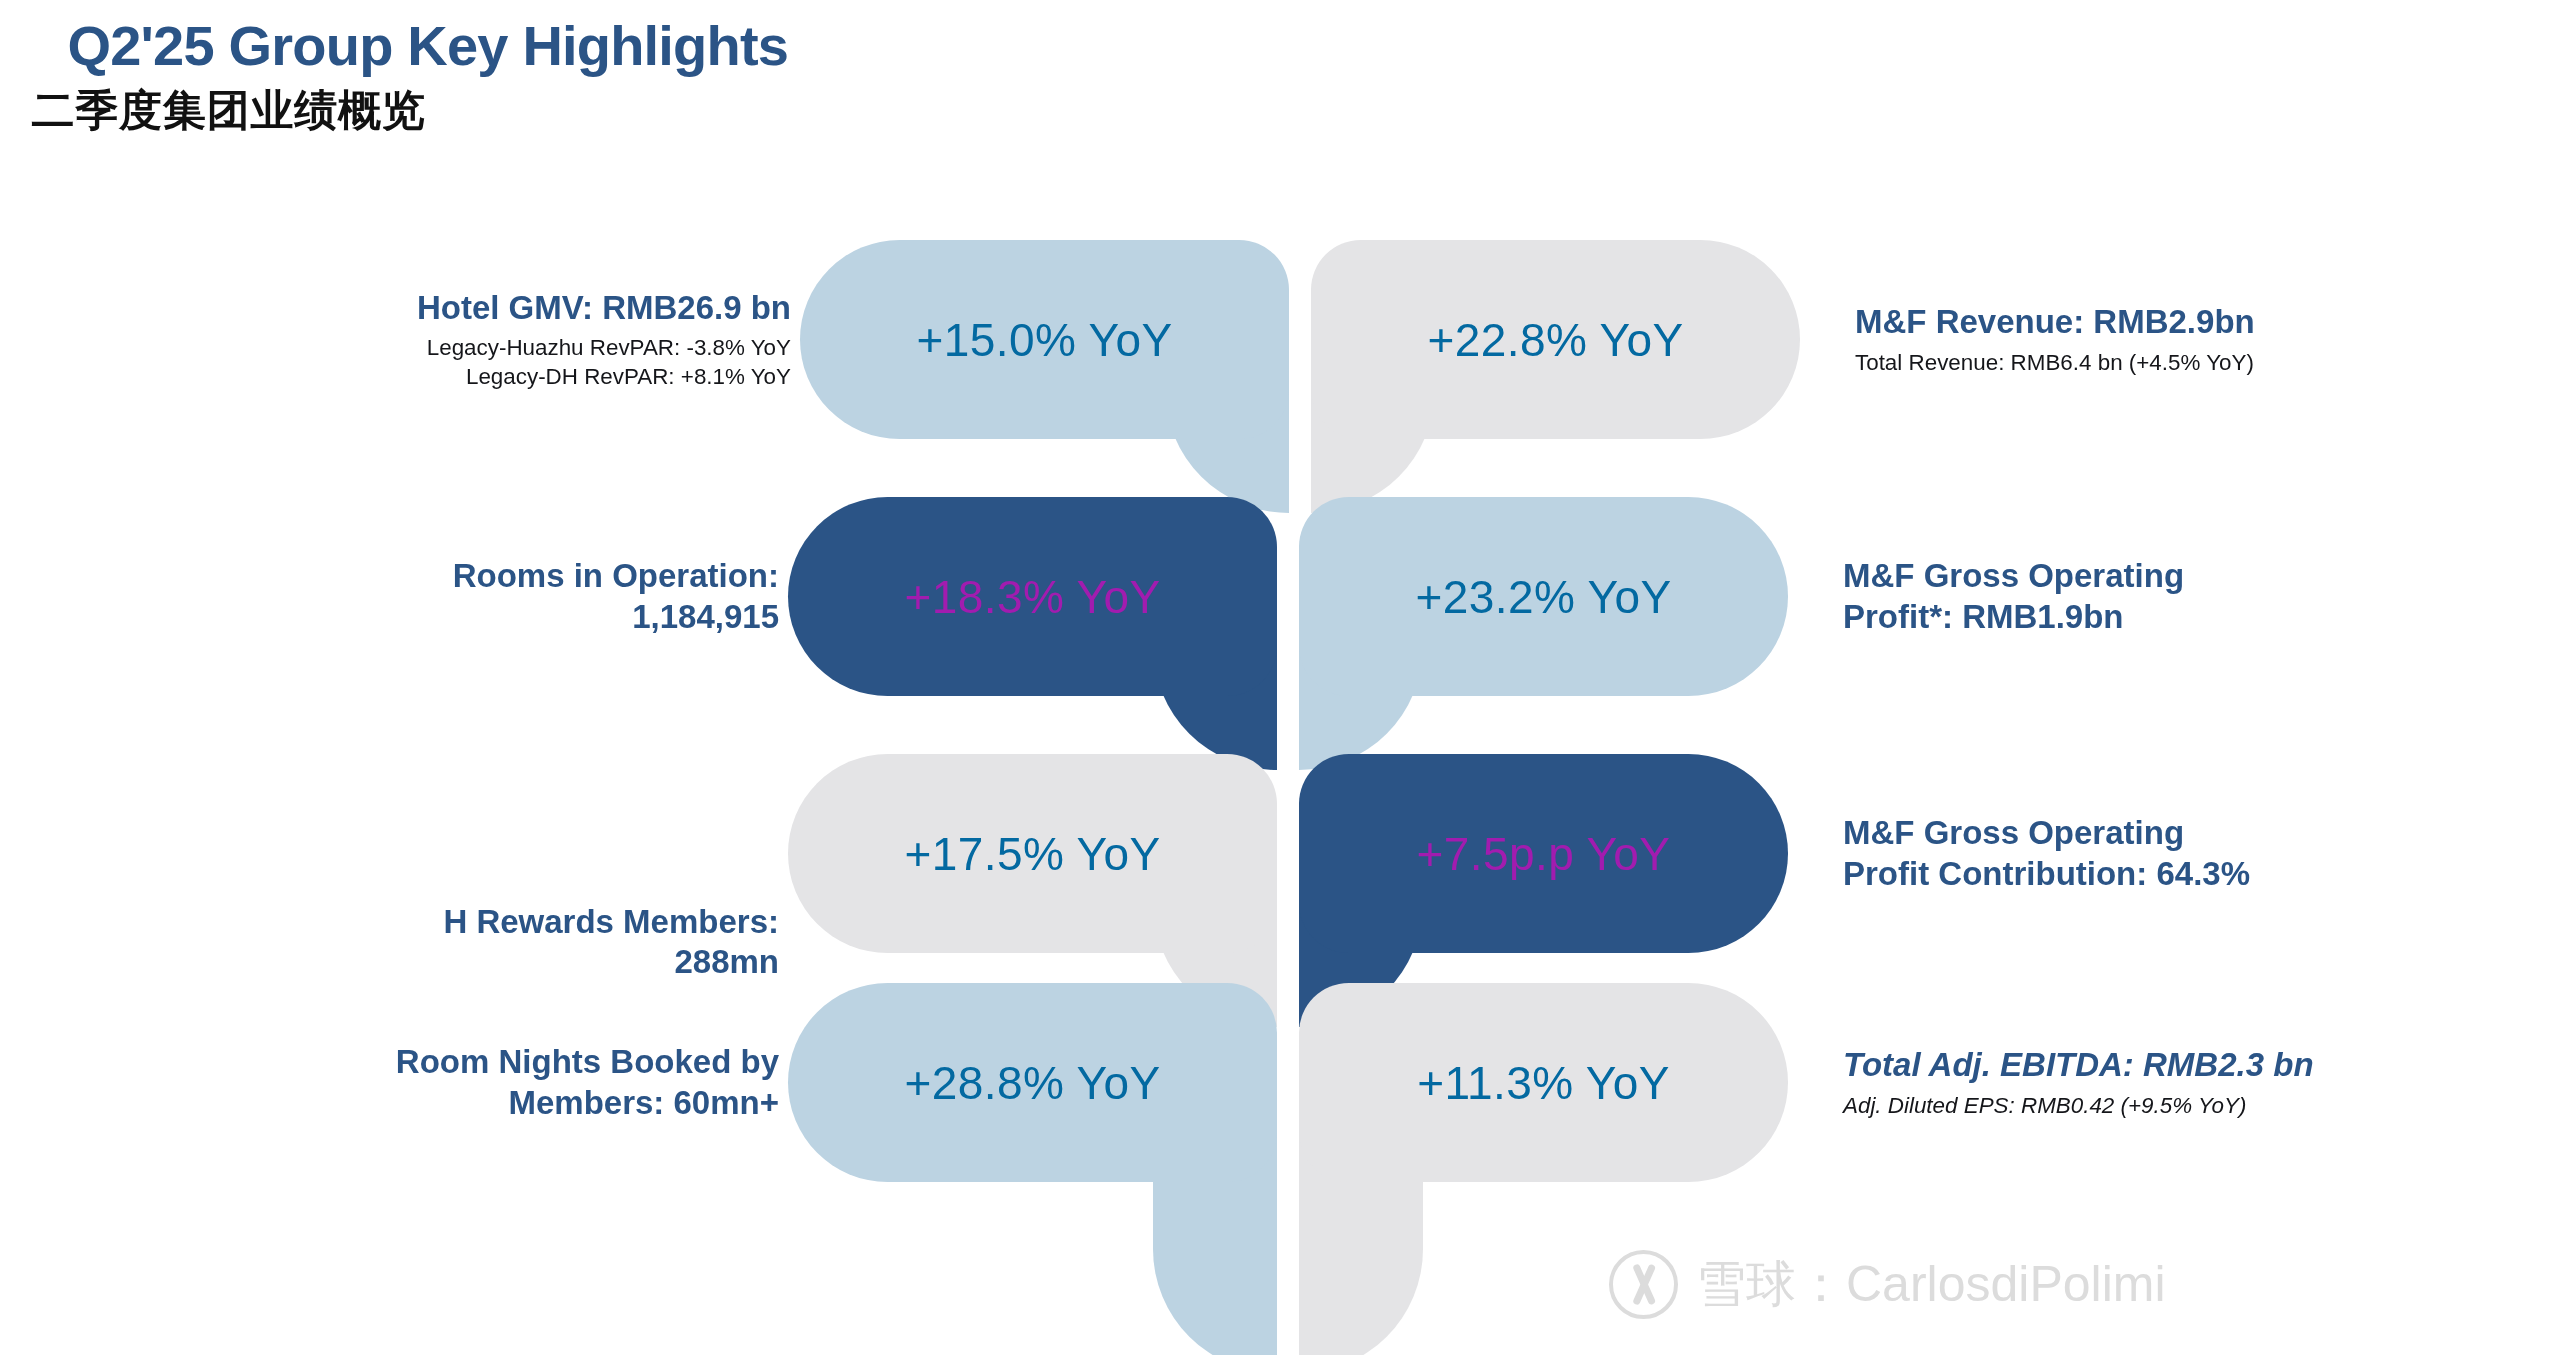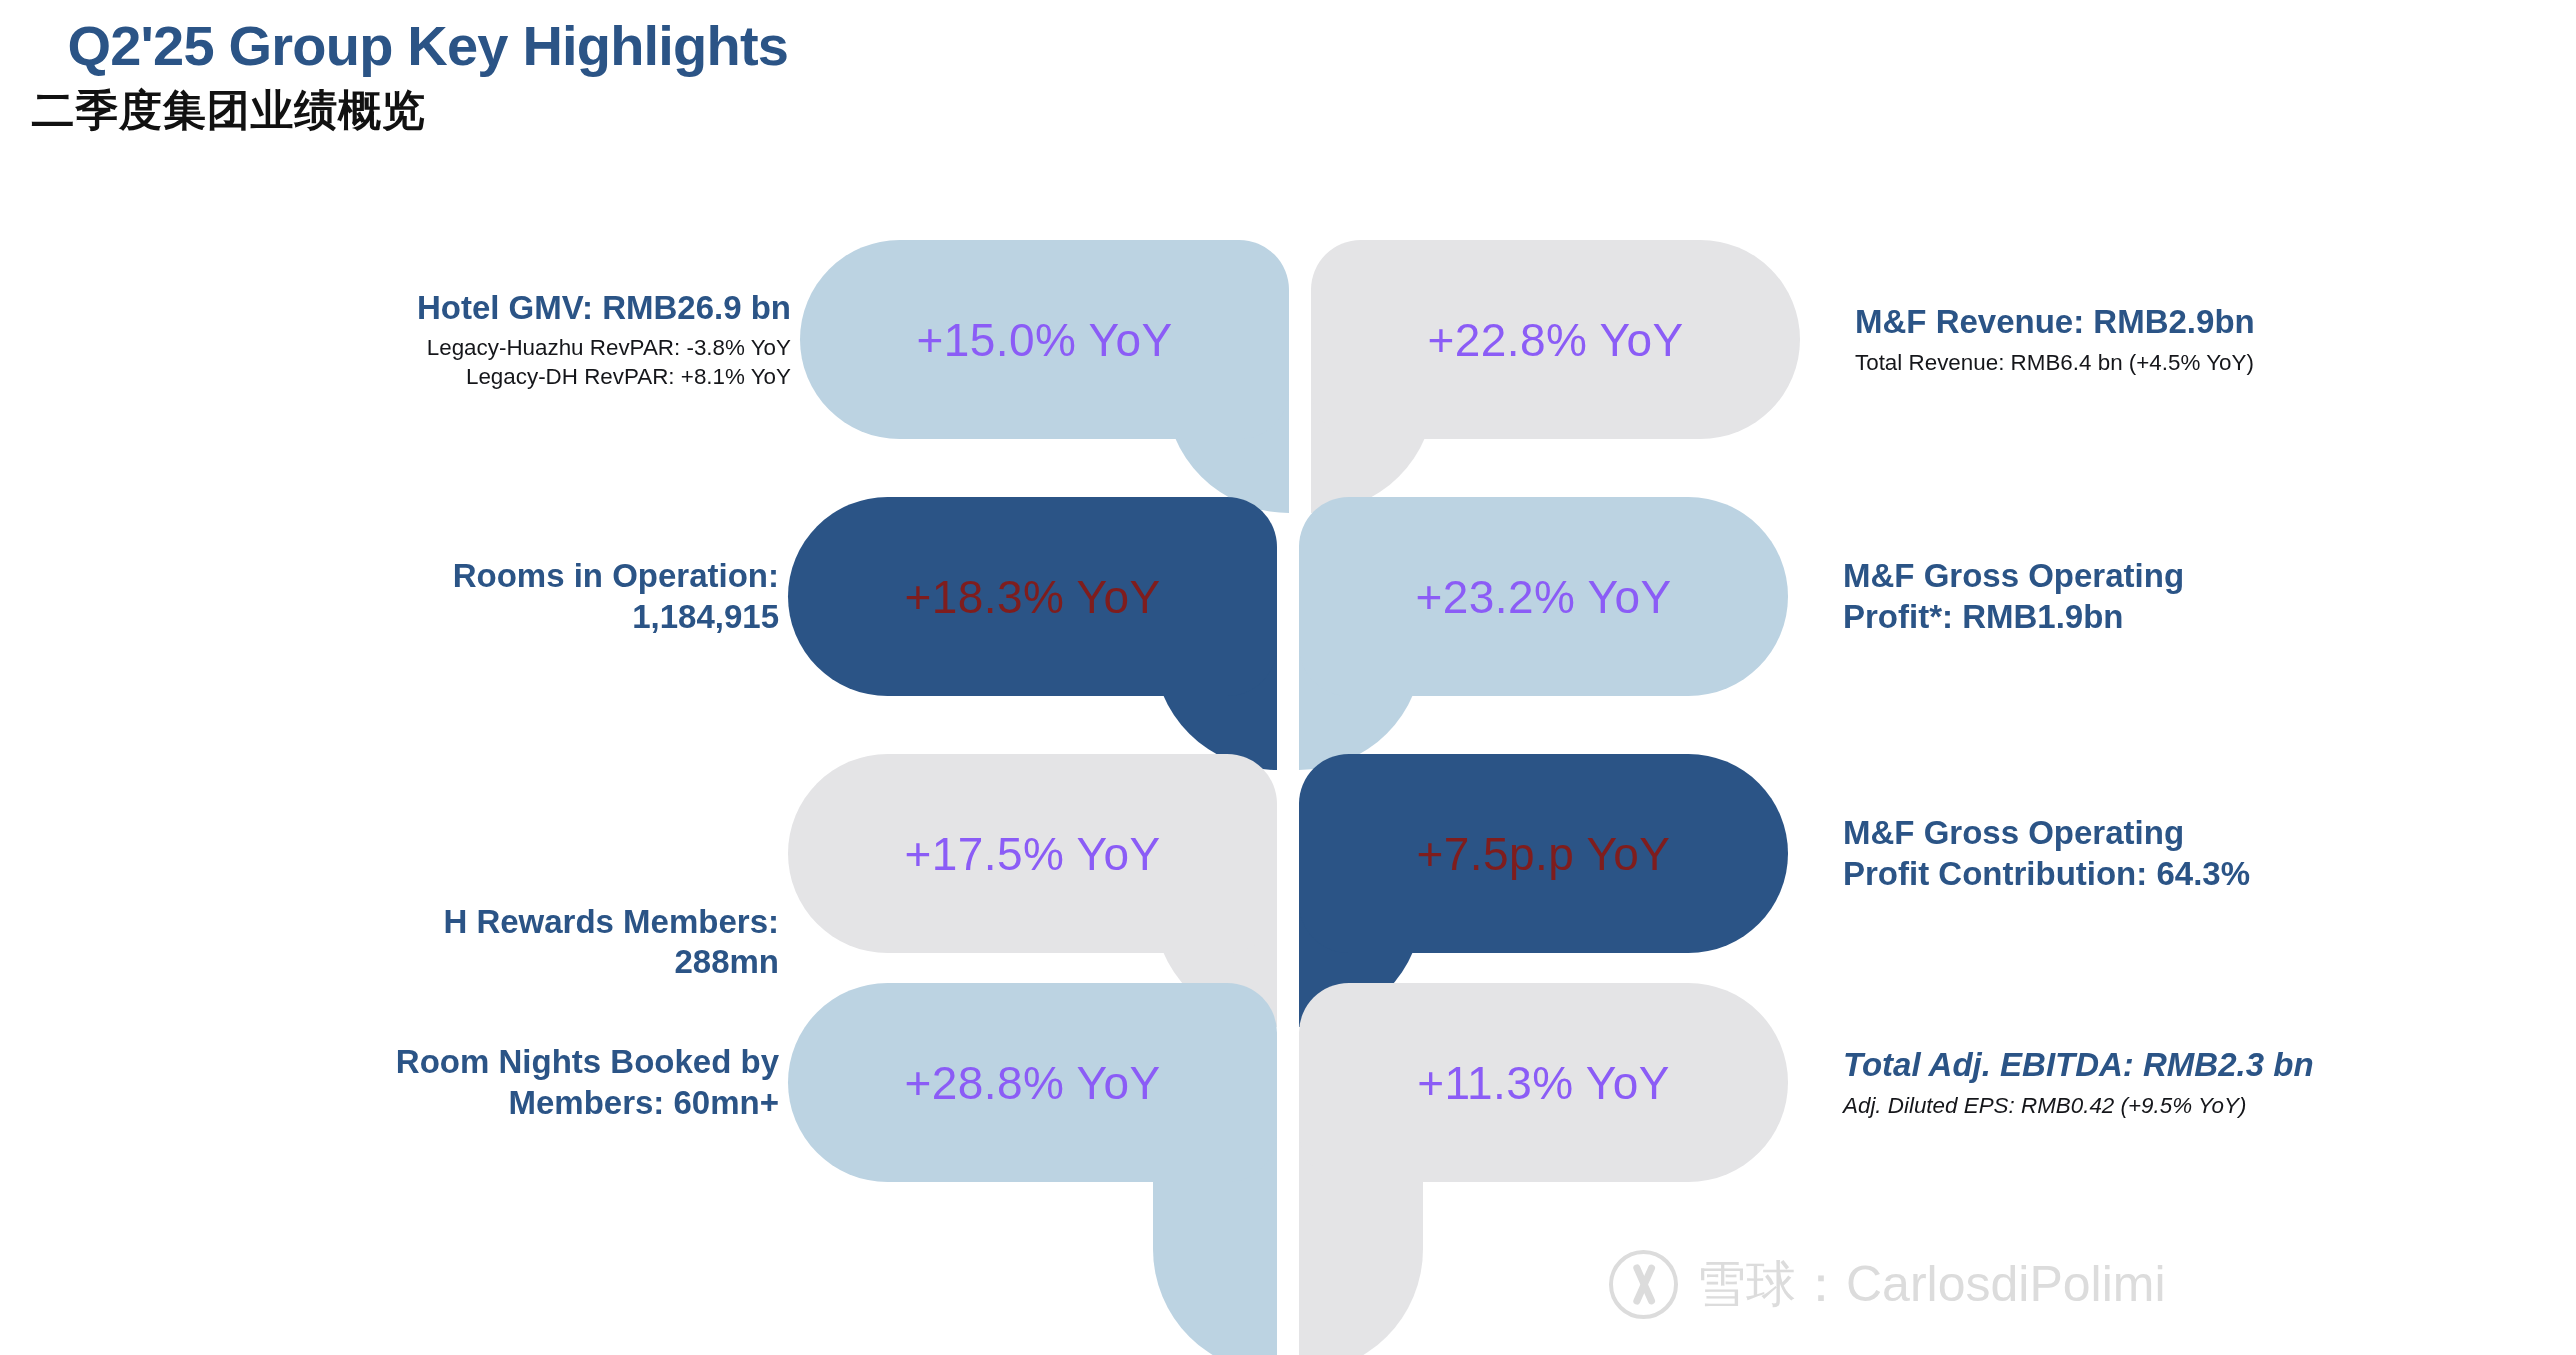--- a/index.html
+++ b/index.html
@@ -88,22 +88,22 @@
   
   .row.r3 .pill .tail{height:241px;}
   .row.r3 .pill.lft .tail::before{border-radius:0 0 0 124px;}
   .row.r3 .pill.rgt .tail::before{border-radius:0 0 124px 0;}
 
   
   .c-lightblue .body, .c-lightblue .tail::before{background:#bcd3e2;}
   .c-darkblue  .body, .c-darkblue  .tail::before{background:#2b5486;}
   .c-grey      .body, .c-grey      .tail::before{background:#e4e4e6;}
 
-  .t-dark .val{color:#8b5cf6;}
-  .t-light .val{color:#7f1d1d;}
+  .t-dark .val{color:#0369a1;}
+  .t-light .val{color:#a21caf;}
 
   
   .pill{top:29px;height:199px;}
 
   
   .watermark{
     position:absolute;left:1609px;top:1218px;
     display:flex;align-items:center;gap:18px;
     opacity:1;pointer-events:none;margin-top:32px;
   }

